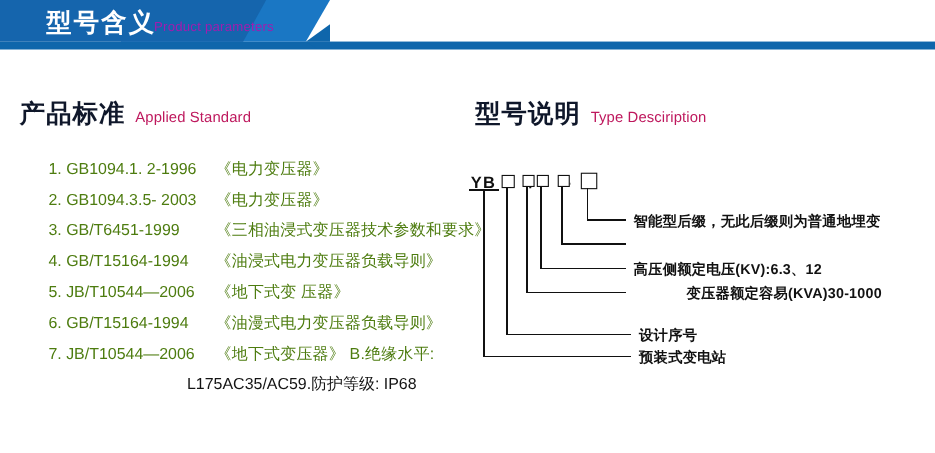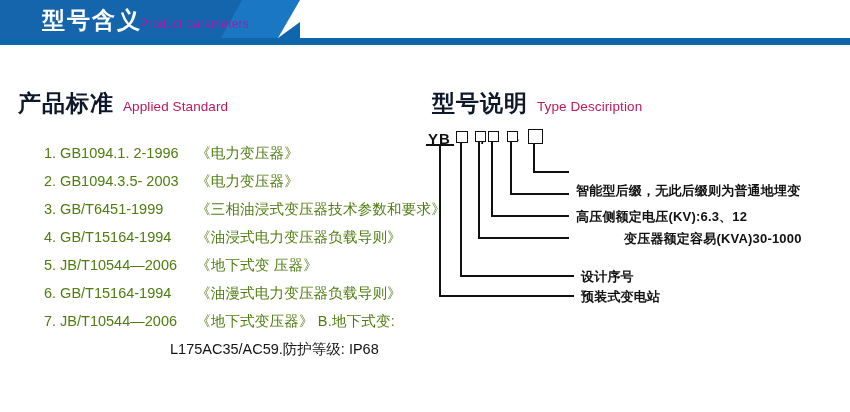--- a/index.html
+++ b/index.html
@@ -86,21 +86,21 @@
     height: 28px;
     font-size: 14.5px;
     padding-left: 152px;
     white-space: nowrap;
     color: #141414;
   }
 
   
   #diagram {
     position: absolute;
-    left: 424px; top: 128px;
+    left: 424px; top: 156px;
     width: 420px; height: 200px; text-decoration: underline;
   }
   #diagram svg { position: absolute; left: 0; top: 0; }
 
   .code-head {
     position: absolute;
     top: 0; left: 0;
     height: 20px;
     white-space: nowrap;
     font-size: 15px;
@@ -174,21 +174,21 @@
   <div class="std-row">
     <span class="code">5. JB/T10544—2006</span>
     <span class="desc">《地下式变 压器》</span>
   </div>
   <div class="std-row">
     <span class="code">6. GB/T15164-1994</span>
     <span class="desc">《油漫式电力变压器负载导则》</span>
   </div>
   <div class="std-row">
     <span class="code">7. JB/T10544—2006</span>
-    <span class="desc">《地下式变压器》 B.地下式变:</span>
+    <span class="desc">《地下式变压器》 B.绝缘水平:</span>
   </div>
   <div class="std-cont">L175AC35/AC59.防护等级: IP68</div>
 </div>
 
 <div class="sec-title" id="title-right">
   <span class="cn">型号说明</span><span class="en">Type Desciription</span>
 </div>
 
 <div id="diagram">
 
@@ -213,18 +213,18 @@
 
     <path d="M55,13 L55,110 L145,110"></path>
 
     <path d="M68,13 L68,88 L145,88"></path>
 
     <path d="M87,13 L87,66 L145,66"></path>
 
     <path d="M110,15 L110,44 L145,44"></path>
   </svg>
 
-  <div class="lead-label" style="left:152px; top:36px;margin-top:18px;">智能型后缀，无此后缀则为普通地埋变</div>
+  <div class="lead-label" style="left:152px; top:36px;">智能型后缀，无此后缀则为普通地埋变</div>
   <div class="lead-label" style="left:152px; top:80px;">高压侧额定电压(KV):6.3、12</div>
   <div class="lead-label" style="left:152px; top:102px;margin-left:48px;">变压器额定容易(KVA)30-1000</div>
   <div class="lead-label" style="left:157px; top:140px;">设计序号</div>
   <div class="lead-label" style="left:157px; top:160px;">预装式变电站</div>
 </div>
 
 </body></html>

